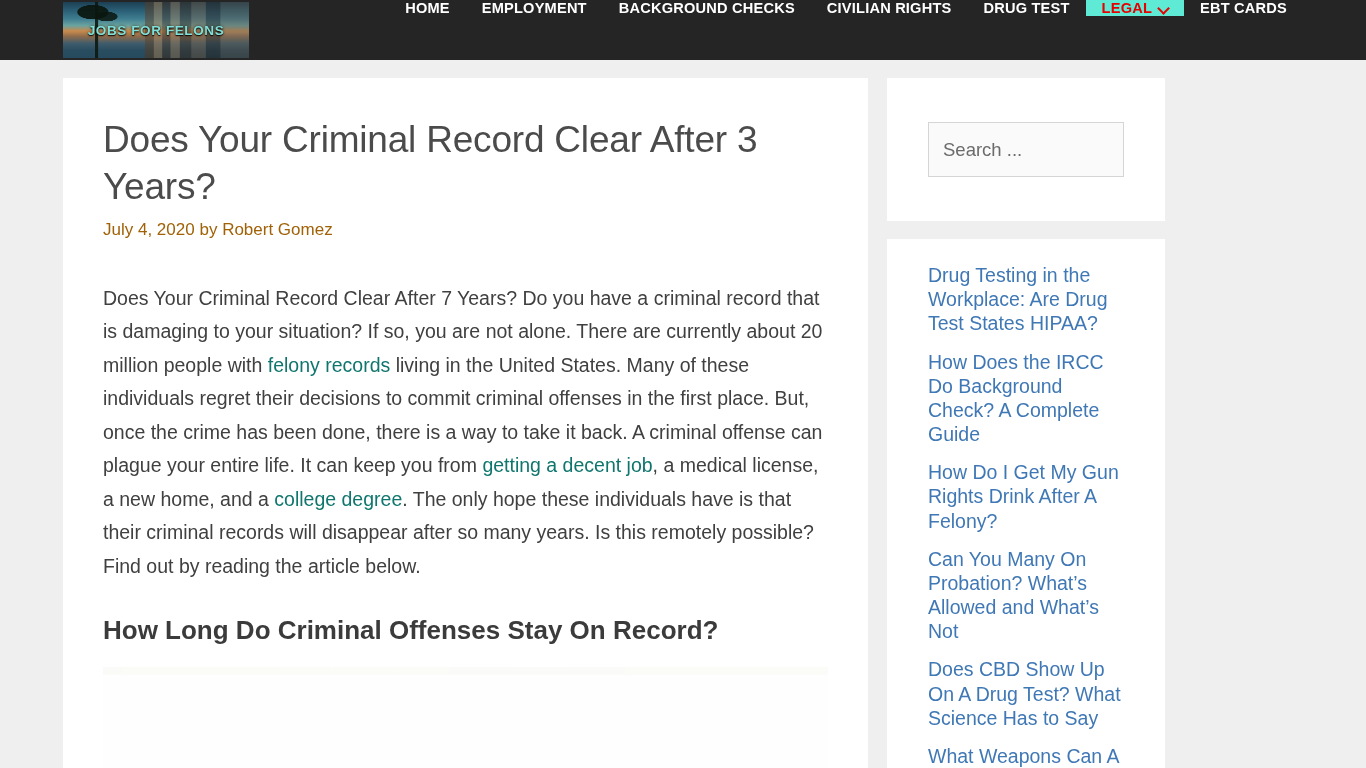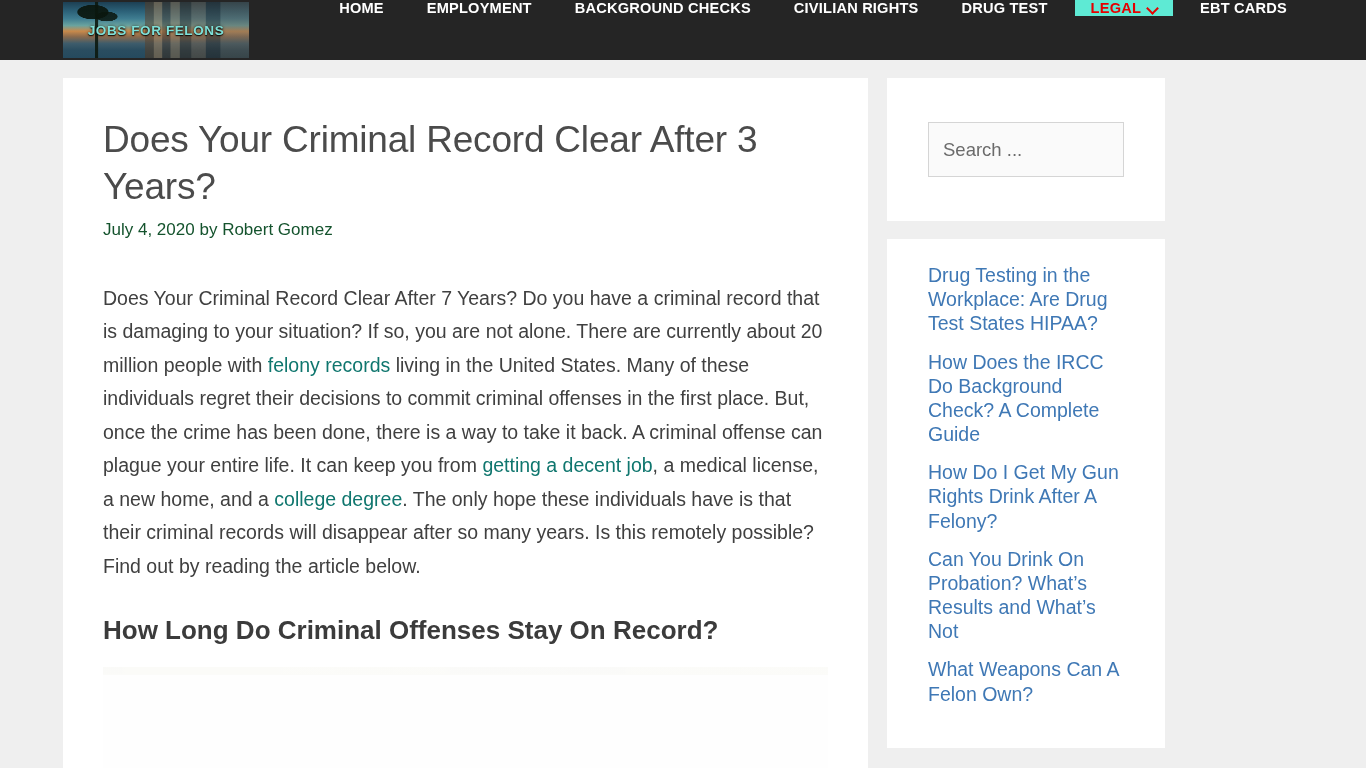--- a/index.html
+++ b/index.html
@@ -105,21 +105,20 @@
     color: #7ee0d8;
     text-shadow: 0 1px 1px rgba(0,0,0,.85), 0 0 3px rgba(0,0,0,.7);
     z-index: 3;
     white-space: nowrap;
   }
 
   .nav {
     display: flex;
     align-items: flex-start;
     list-style: none;
-    gap: 11px;
   }
 
   .nav-item {
     display: flex;
     align-items: center;
     padding: 0 16px;
     color: #ffffff;
     font-size: 14.6px;
     font-weight: 700;
     letter-spacing: .2px;
@@ -172,21 +171,21 @@
     font-size: 37px;
     line-height: 1.28;
     font-weight: 400;
     color: #4b4b4b;
     letter-spacing: -.2px;
     margin-bottom: 9px;
   }
 
   .entry-meta {
     font-size: 17px;
-    color: #14532d;
+    color: #a16207;
     margin-bottom: 42px;
     font-weight: 400;
   }
 
   .entry-content p {
     font-size: 19.5px;
     line-height: 1.72;
     color: #404040;
     margin-bottom: 30px;
   }
@@ -363,21 +362,24 @@
         <li>
           <a>Drug Testing in the Workplace: Are Drug Test States HIPAA?</a>
         </li>
         <li>
           <a>How Does the IRCC Do Background Check? A Complete Guide</a>
         </li>
         <li>
           <a>How Do I Get My Gun Rights Drink After A Felony?</a>
         </li>
         <li>
-          <a>Can You Drink On Probation? What’s Results and What’s Not</a>
+          <a>Can You Many On Probation? What’s Allowed and What’s Not</a>
+        </li>
+        <li>
+          <a>Does CBD Show Up On A Drug Test? What Science Has to Say</a>
         </li>
         <li>
           <a>What Weapons Can A Felon Own?</a>
         </li>
       </ul>
     </section>
 
   </aside>
 
 </div>

